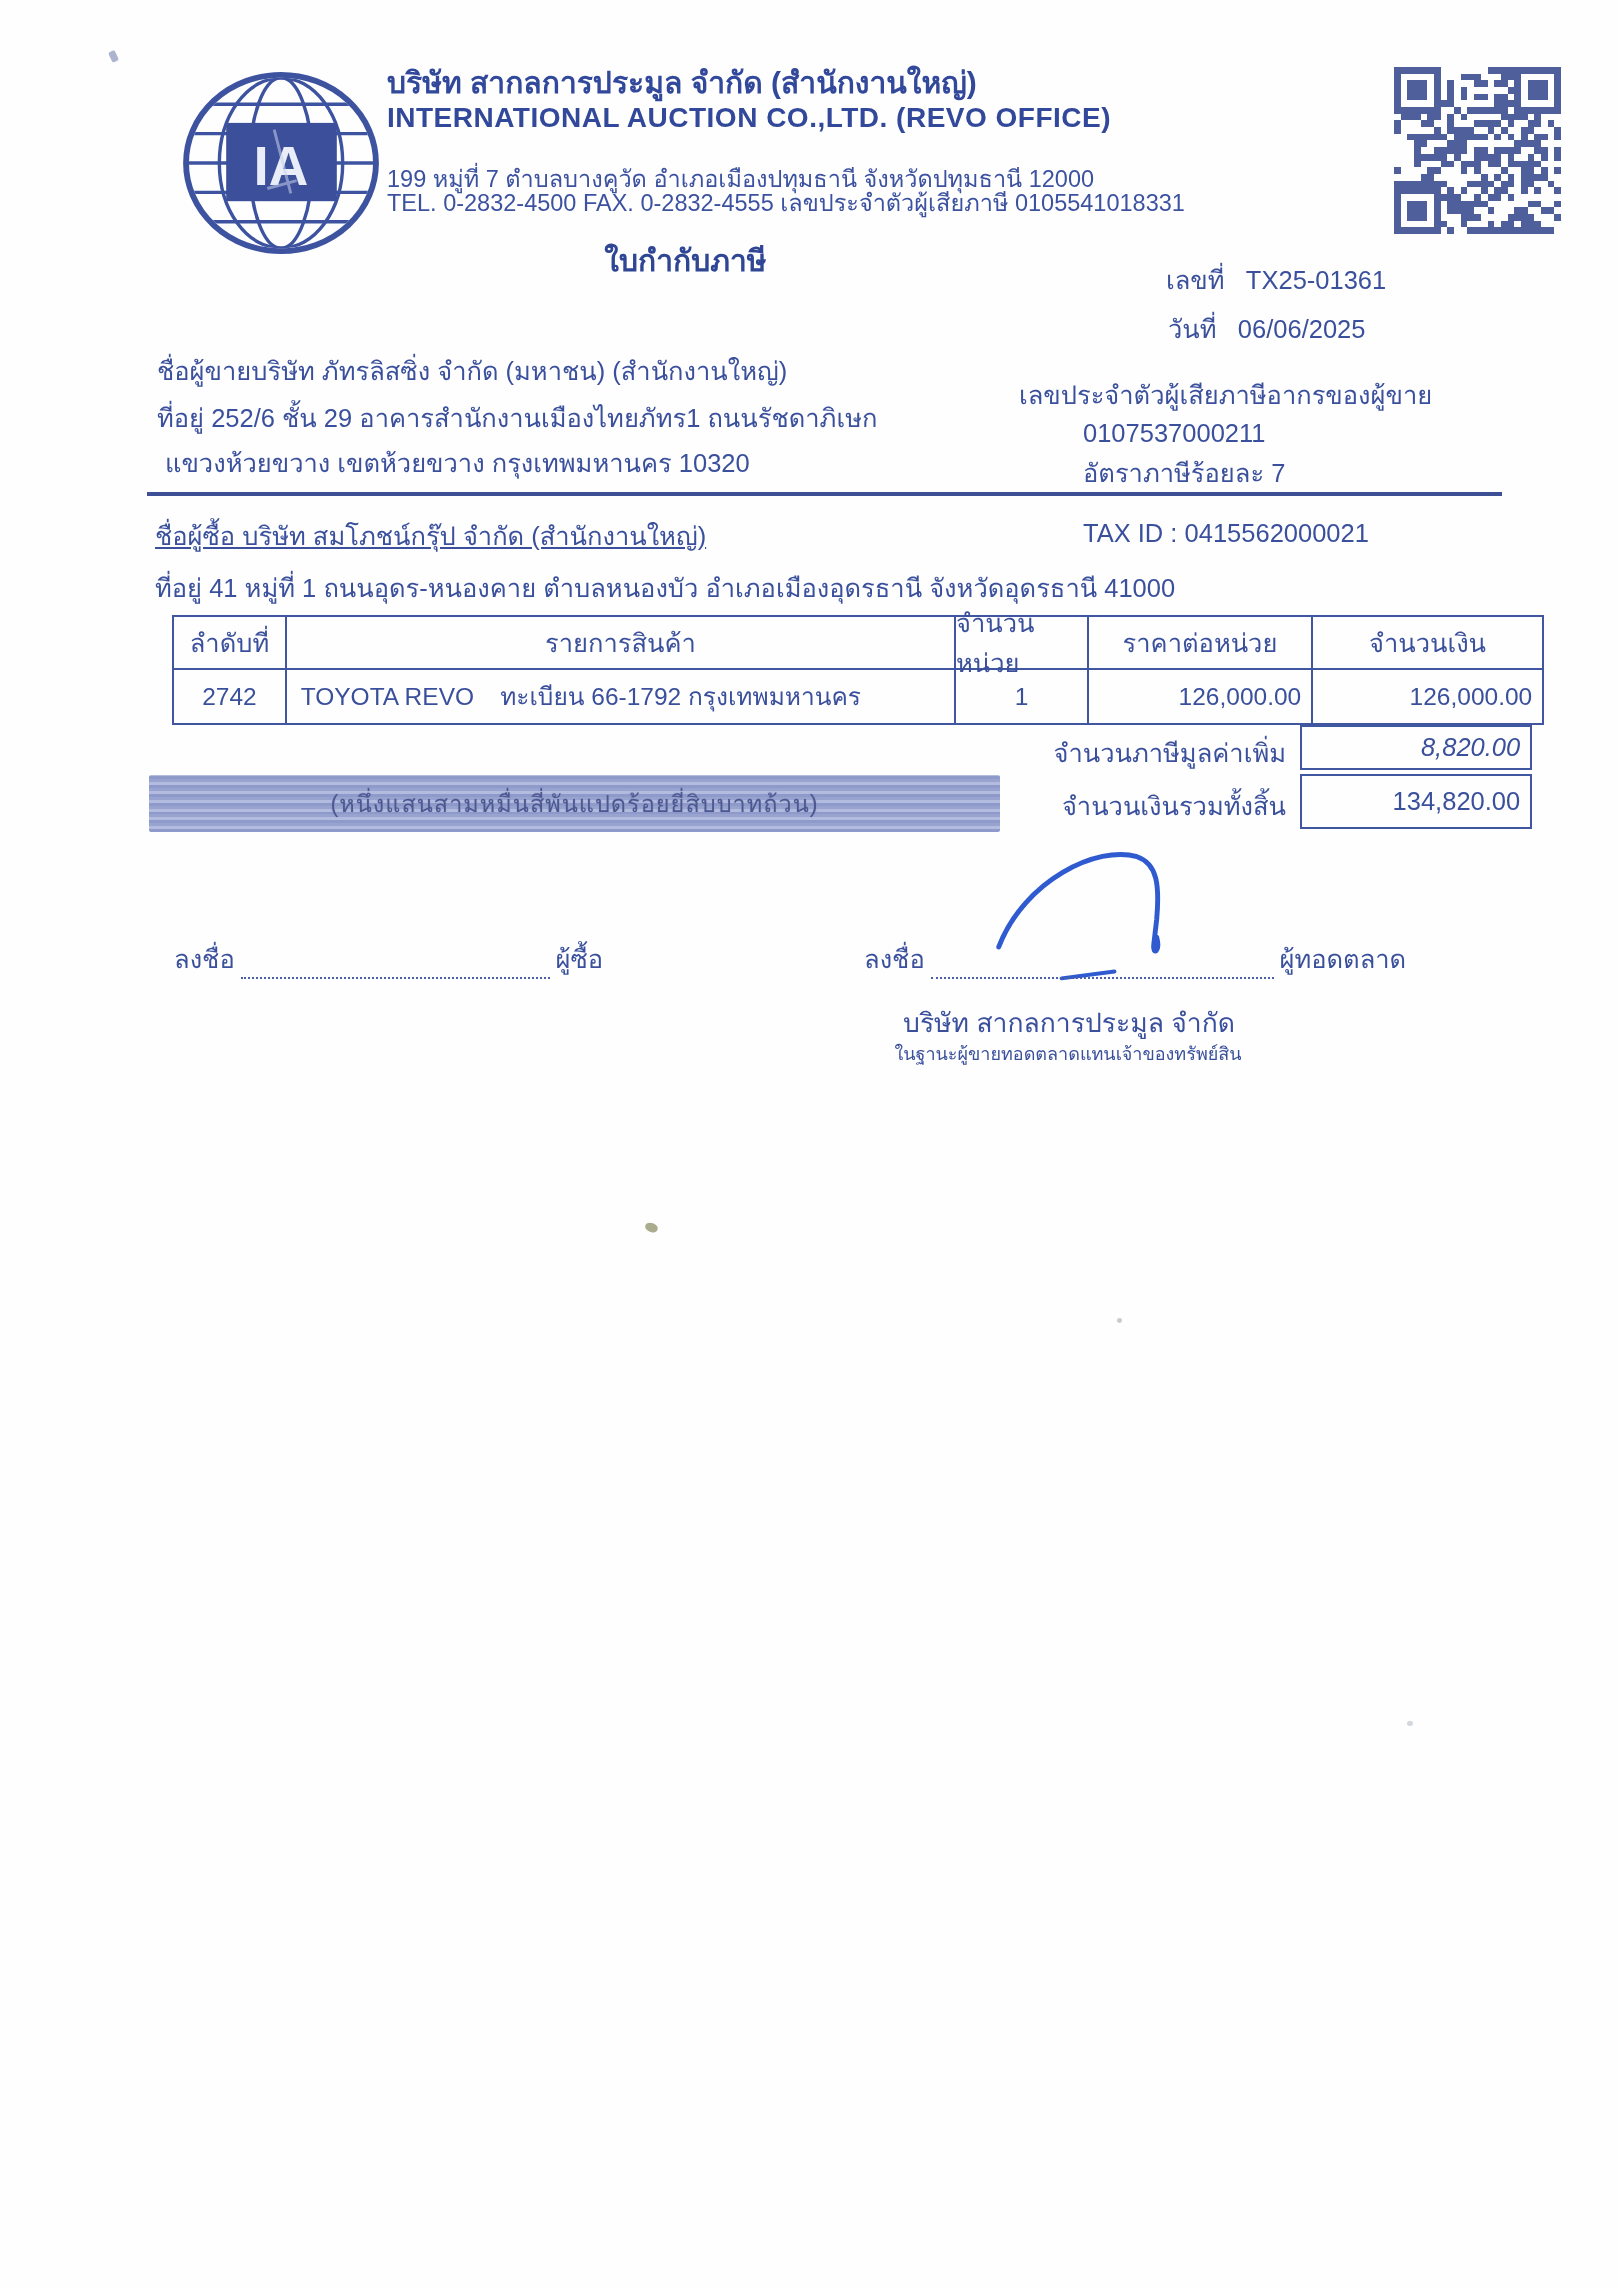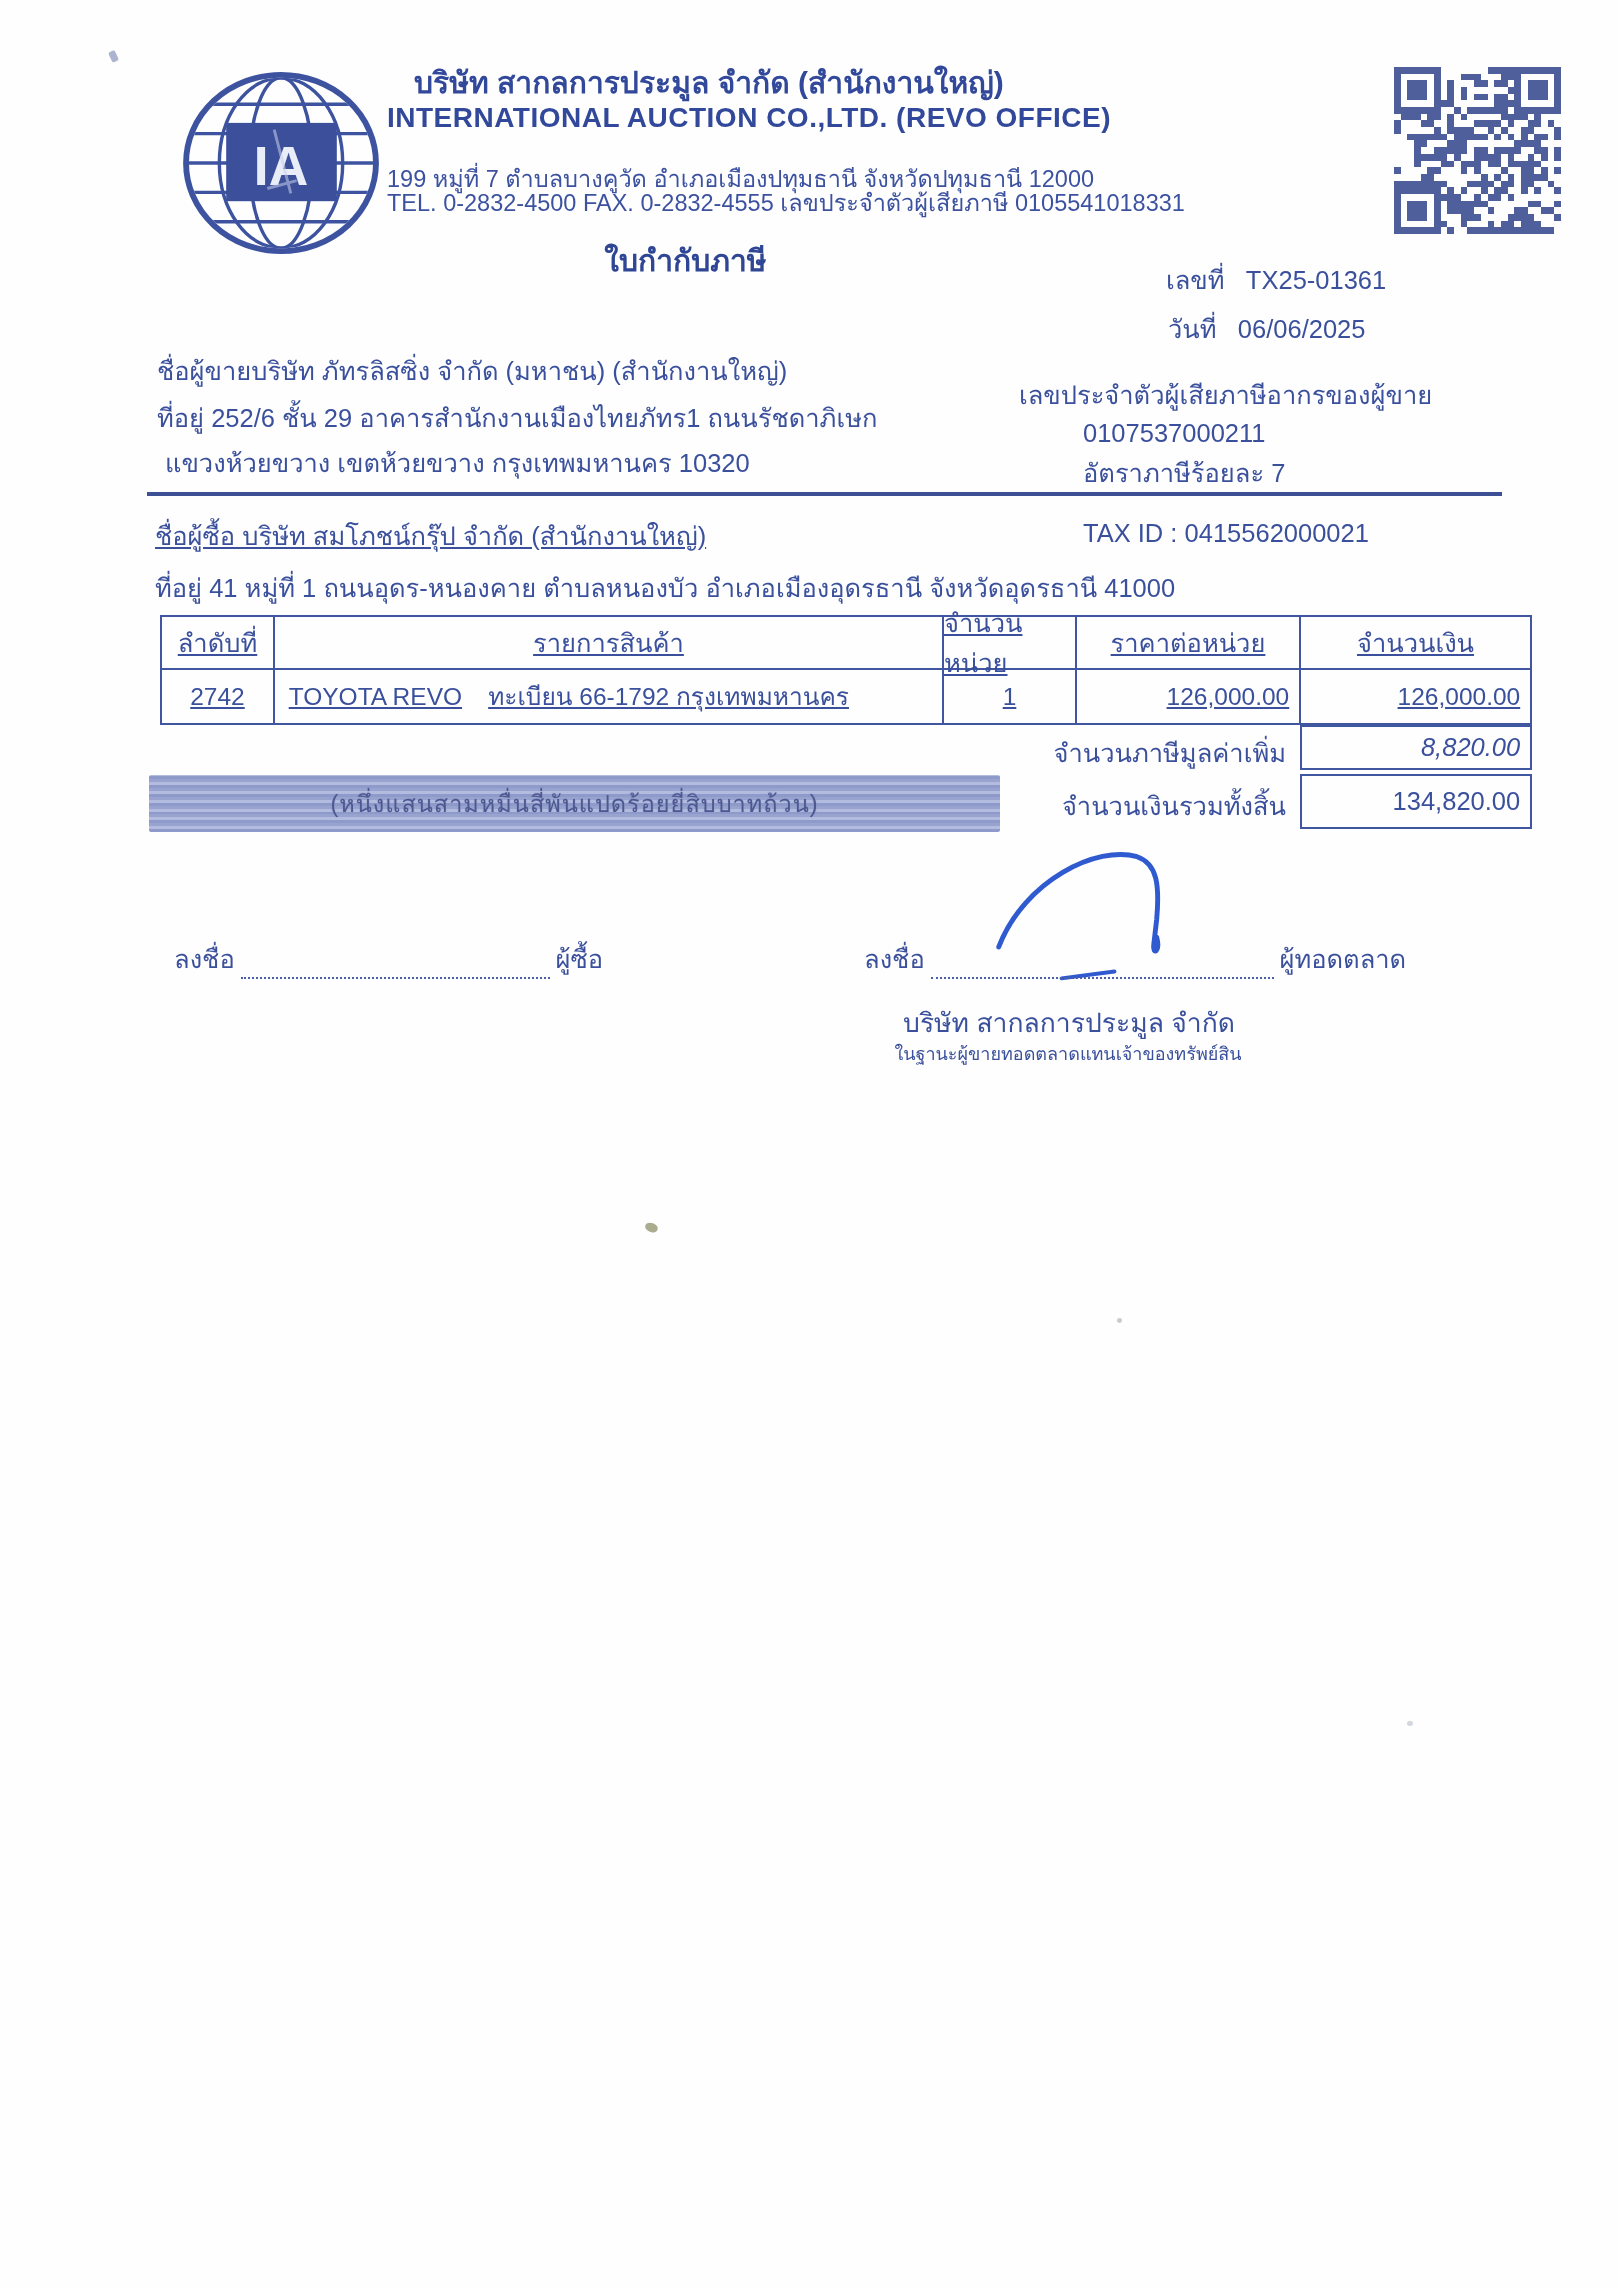--- a/index.html
+++ b/index.html
@@ -12,23 +12,23 @@
   .abs{position:absolute;}
   .th-lg{font-size:30px;font-weight:bold;color:#32489a;}
   .en-lg{font-size:28px;font-weight:bold;color:#32489a;letter-spacing:0.5px;}
   .addr{font-size:23.5px;color:#3c52a0;}
   .body-txt{font-size:25.5px;color:#3a509c;}
   .small-txt{font-size:23.5px;color:#3a509c;}
   .doc-title{font-size:30px;font-weight:bold;color:#2f4694;text-align:center;}
   .num{font-variant-numeric:tabular-nums;}
   
   .itable{
-    position:absolute;left:160px;top:615px;width:1372px;
+    position:absolute;left:172px;top:615px;width:1372px;
     display:grid;grid-template-columns:113px 669px 133px 224px 1fr;
-    grid-auto-rows:53px;border:2.9px solid #4056a0;box-sizing:border-box;text-decoration:underline;
+    grid-auto-rows:53px;border:2.9px solid #4056a0;box-sizing:border-box;
   }
   .itable .cell{
     display:flex;align-items:center;box-sizing:border-box;
     font-size:24.5px;color:#3a509c;
   }
   .itable .cell.vline{border-right:2px solid #4056a0;}
   .itable .hrow{border-bottom:2px solid #4056a0;justify-content:center;font-size:25.5px;}
   .itable .center{justify-content:center;}
   .itable .right{justify-content:flex-end;padding-right:9.8px;}
   .desc{padding-left:13.7px;padding-right:93px;justify-content:space-between;}
@@ -75,21 +75,21 @@
         <line x1="5" y1="94" x2="199" y2="94"></line>
         <line x1="5" y1="124" x2="199" y2="124"></line>
         <line x1="5" y1="154" x2="199" y2="154"></line>
       </g>
       <rect x="46" y="53" width="113" height="80" fill="#3b4f9b"></rect>
       <text x="102" y="116" font-size="56" font-weight="bold" fill="#e9edf8" text-anchor="middle" font-family="Liberation Sans, DejaVu Sans, sans-serif">IA</text>
       <path d="M95,60 L112,125 M88,120 l30,-8" stroke="#c8d0ea" stroke-width="3" fill="none" opacity=".55"></path>
     </svg>
   </div>
 
-  <div class="abs th-lg" style="left:387px;top:59px;margin-left:27px;">บริษัท สากลการประมูล จำกัด (สำนักงานใหญ่)</div>
+  <div class="abs th-lg" style="left:387px;top:59px;">บริษัท สากลการประมูล จำกัด (สำนักงานใหญ่)</div>
   <div class="abs en-lg" style="left:387px;top:102px;">INTERNATIONAL AUCTION CO.,LTD.  (REVO OFFICE)</div>
   <div class="abs addr" style="left:387px;top:160px;">199 หมู่ที่ 7 ตำบลบางคูวัด อำเภอเมืองปทุมธานี จังหวัดปทุมธานี 12000</div>
   <div class="abs addr" style="left:387px;top:184px;">TEL. 0-2832-4500 FAX. 0-2832-4555 เลขประจำตัวผู้เสียภาษี 0105541018331</div>
 
   <div class="qr">
       <i style="grid-area:1/1"></i>
       <i style="grid-area:1/2"></i>
       <i style="grid-area:1/3"></i>
       <i style="grid-area:1/4"></i>
       <i style="grid-area:1/5"></i>

